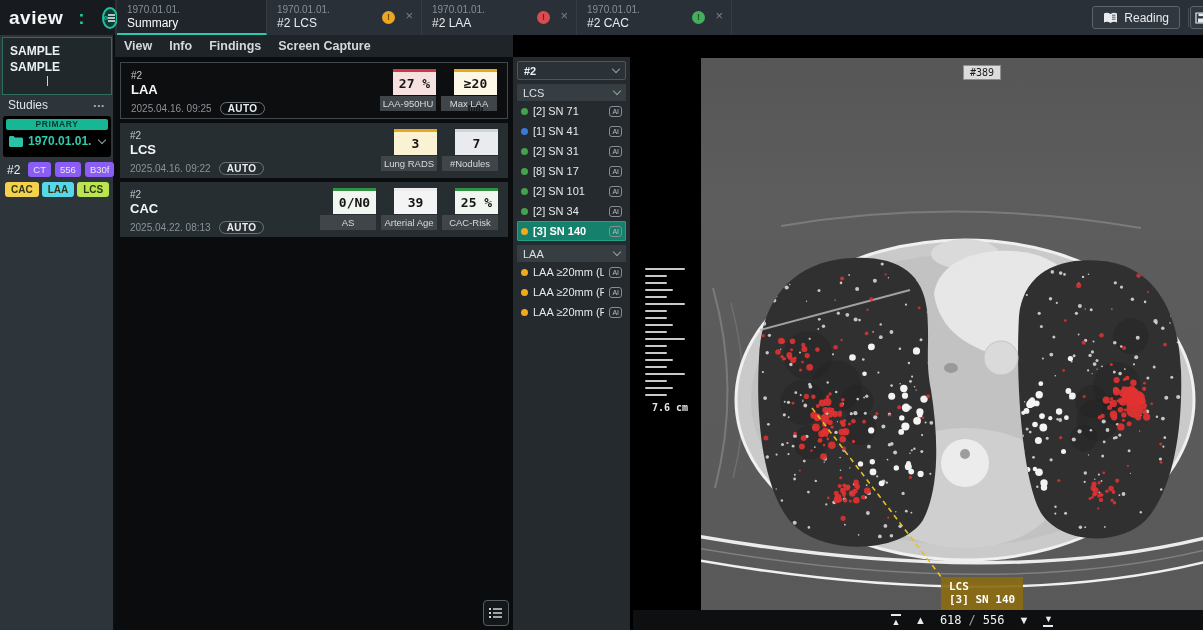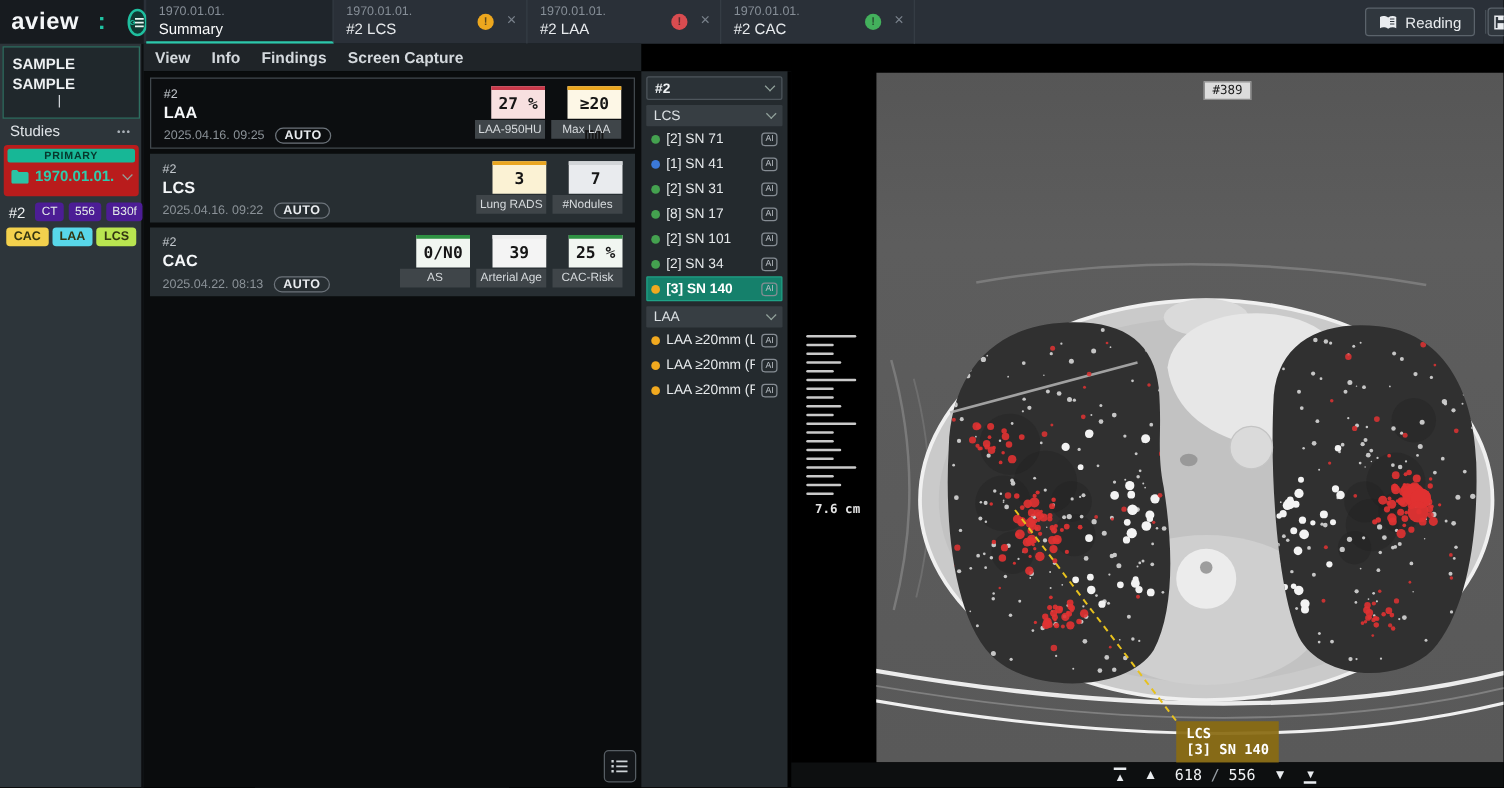--- a/index.html
+++ b/index.html
@@ -34,32 +34,32 @@
   #sidebar { position:absolute; left:0; top:35px; width:115px; height:595px; background:#2d353a;
              border-right:2px solid #0c0e10; }
   #patient-box { position:absolute; left:2px; top:2px; width:110px; height:58px; background:#20282c;
                  border:1px solid #2e6e60; padding:5px 7px; }
   #patient-box .pline { font-size:12px; font-weight:bold; color:#edf0f2; line-height:16px; }
   #caret { position:absolute; left:44px; top:38px; width:1px; height:10px; background:#cdd2d6; }
   #studies-row { position:absolute; left:0; top:61px; width:113px; height:18px; display:flex;
                  align-items:center; padding:0 8px; }
   #studies-row .s-title { font-size:12px; color:#e0e4e8; flex:1; }
   #studies-row .s-menu { font-size:8px; color:#aab1b8; letter-spacing:1px; }
-  #study-card { position:absolute; left:3px; top:81px; width:108px; height:41px; background:#b91c1c;
+  #study-card { position:absolute; left:3px; top:81px; width:108px; height:41px; background:#000000;
                 border-radius:3px; padding:3px; }
   #primary-badge { height:11px; background:#17b796; border-radius:2px; text-align:center;
                    font-size:8.5px; font-weight:bold; color:#06382d; letter-spacing:.6px; line-height:11px; }
   #study-row { display:flex; align-items:center; gap:5px; margin-top:4px; padding:0 3px; }
   #study-date { font-size:12px; font-weight:bold; color:#2fcbad; flex:1; }
   .chev { width:6px; height:6px; border-right:1.6px solid #93a39d; border-bottom:1.6px solid #93a39d;
           transform:rotate(45deg); margin-top:-3px; }
   #series-row { position:absolute; left:0; top:127px; width:113px; display:flex; align-items:center;
                 gap:4px; padding:0 7px; }
   #series-row .s-id { font-size:12px; color:#eef1f3; margin-right:4px; }
-  .series-tag { background:#4c1d95; border-radius:3px; font-size:9.5px; color:#e3ece8; padding:2px 5px; }
+  .series-tag { background:#8b5cf6; border-radius:3px; font-size:9.5px; color:#e3ece8; padding:2px 5px; }
   #module-row { position:absolute; left:0; top:147px; width:113px; display:flex; gap:3px; padding:0 5px; }
   .module-tag { border-radius:3px; font-size:10px; font-weight:bold; color:#333511; padding:2px 6px; }
 
   
   #menubar { position:absolute; left:115px; top:35px; width:398px; height:22px; background:#1f2428;
              display:flex; align-items:center; padding-left:9px; gap:17px; }
   .menu-item { font-size:12.5px; font-weight:600; color:#d3d8dc; }
 
   
   #summary { position:absolute; left:115px; top:57px; width:398px; height:573px; background:#0a0c0d; padding-top:5px; }

